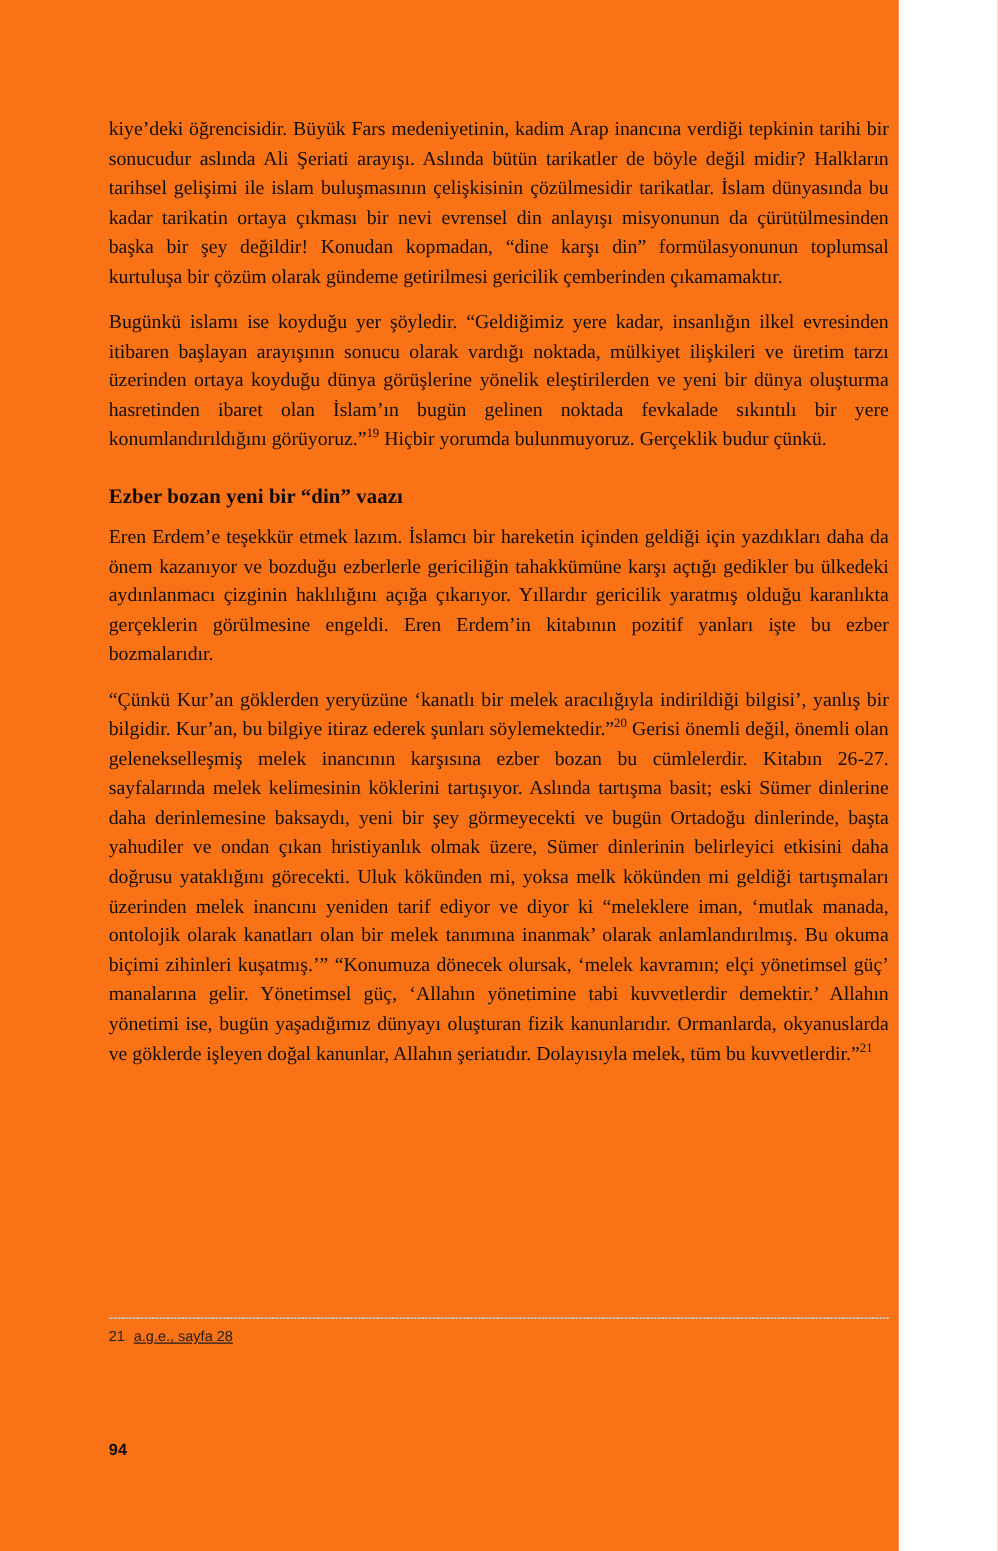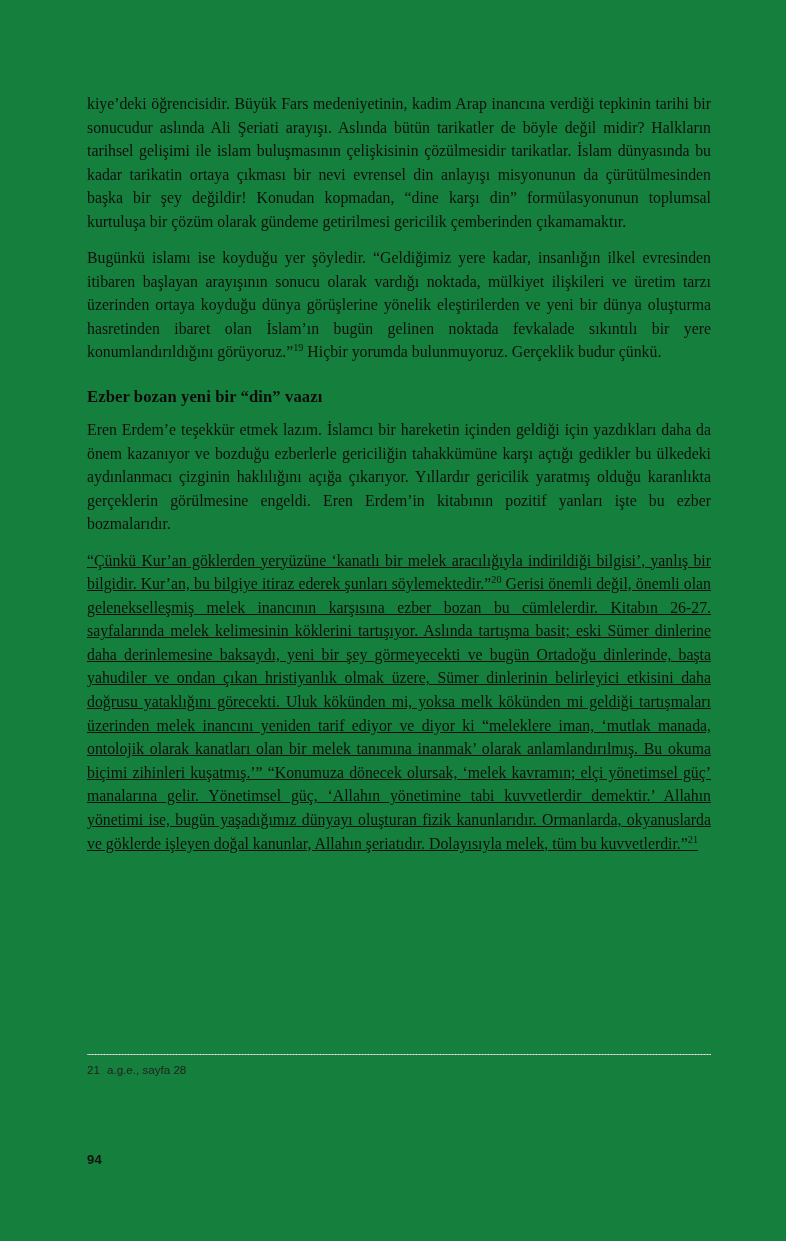--- a/index.html
+++ b/index.html
@@ -2,44 +2,44 @@
 <html lang="tr"><head>
 <meta charset="utf-8">
 <style>
   html, body {
     margin: 0;
     padding: 0;
     background: #ffffff;
   }
   .page {
     position: relative;
-    width: 786px;
+    width: 719px;
     height: 1241px;
-    background: #15803d;
+    background: #f97316;
     box-sizing: border-box;
     overflow: hidden;
   }
   .content {
     position: absolute;
     left: 87px;
     top: 92px;
     width: 624px;
   }
   .para {
     font-family: "Liberation Serif", "DejaVu Serif", serif;
     font-size: 15.8px;
     line-height: 23.6px;
     color: #100f0d;
     text-align: justify;
     text-justify: inter-word;
     margin: 0 0 12.5px 0;
     hyphens: manual;
     -webkit-hyphens: manual;
   }
-  .para:last-child { margin-bottom: 0; text-decoration: underline; }
+  .para:last-child { margin-bottom: 0; }
   .para.tight { margin-bottom: 0; }
   .heading {
     font-family: Liberation Serif, serif;
     font-size: 16.6px;
     line-height: 22px;
     font-weight: bold;
     color: #0d0c0b;
     margin: 22px 0 10px 0;
     text-align: left;
     letter-spacing: 0.1px;
@@ -64,21 +64,21 @@
     margin: 0 0 9px 0;
   }
   .footnote {
     font-family: "Liberation Sans", "DejaVu Sans", sans-serif;
     font-size: 11.6px;
     line-height: 12px;
     color: #201f1d;
     margin: 0 0 12.5px 0;
     white-space: nowrap;
   }
-  .footnote:last-child { margin-bottom: 2px; }
+  .footnote:last-child { margin-bottom: 2px; text-decoration: underline; }
   .fn-num {
     display: inline-block;
     min-width: 20px;
   }
   .page-number {
     position: absolute;
     left: 87px;
     top: 1152px;
     font-family: "Liberation Sans", "DejaVu Sans", sans-serif;
     font-size: 13px;

